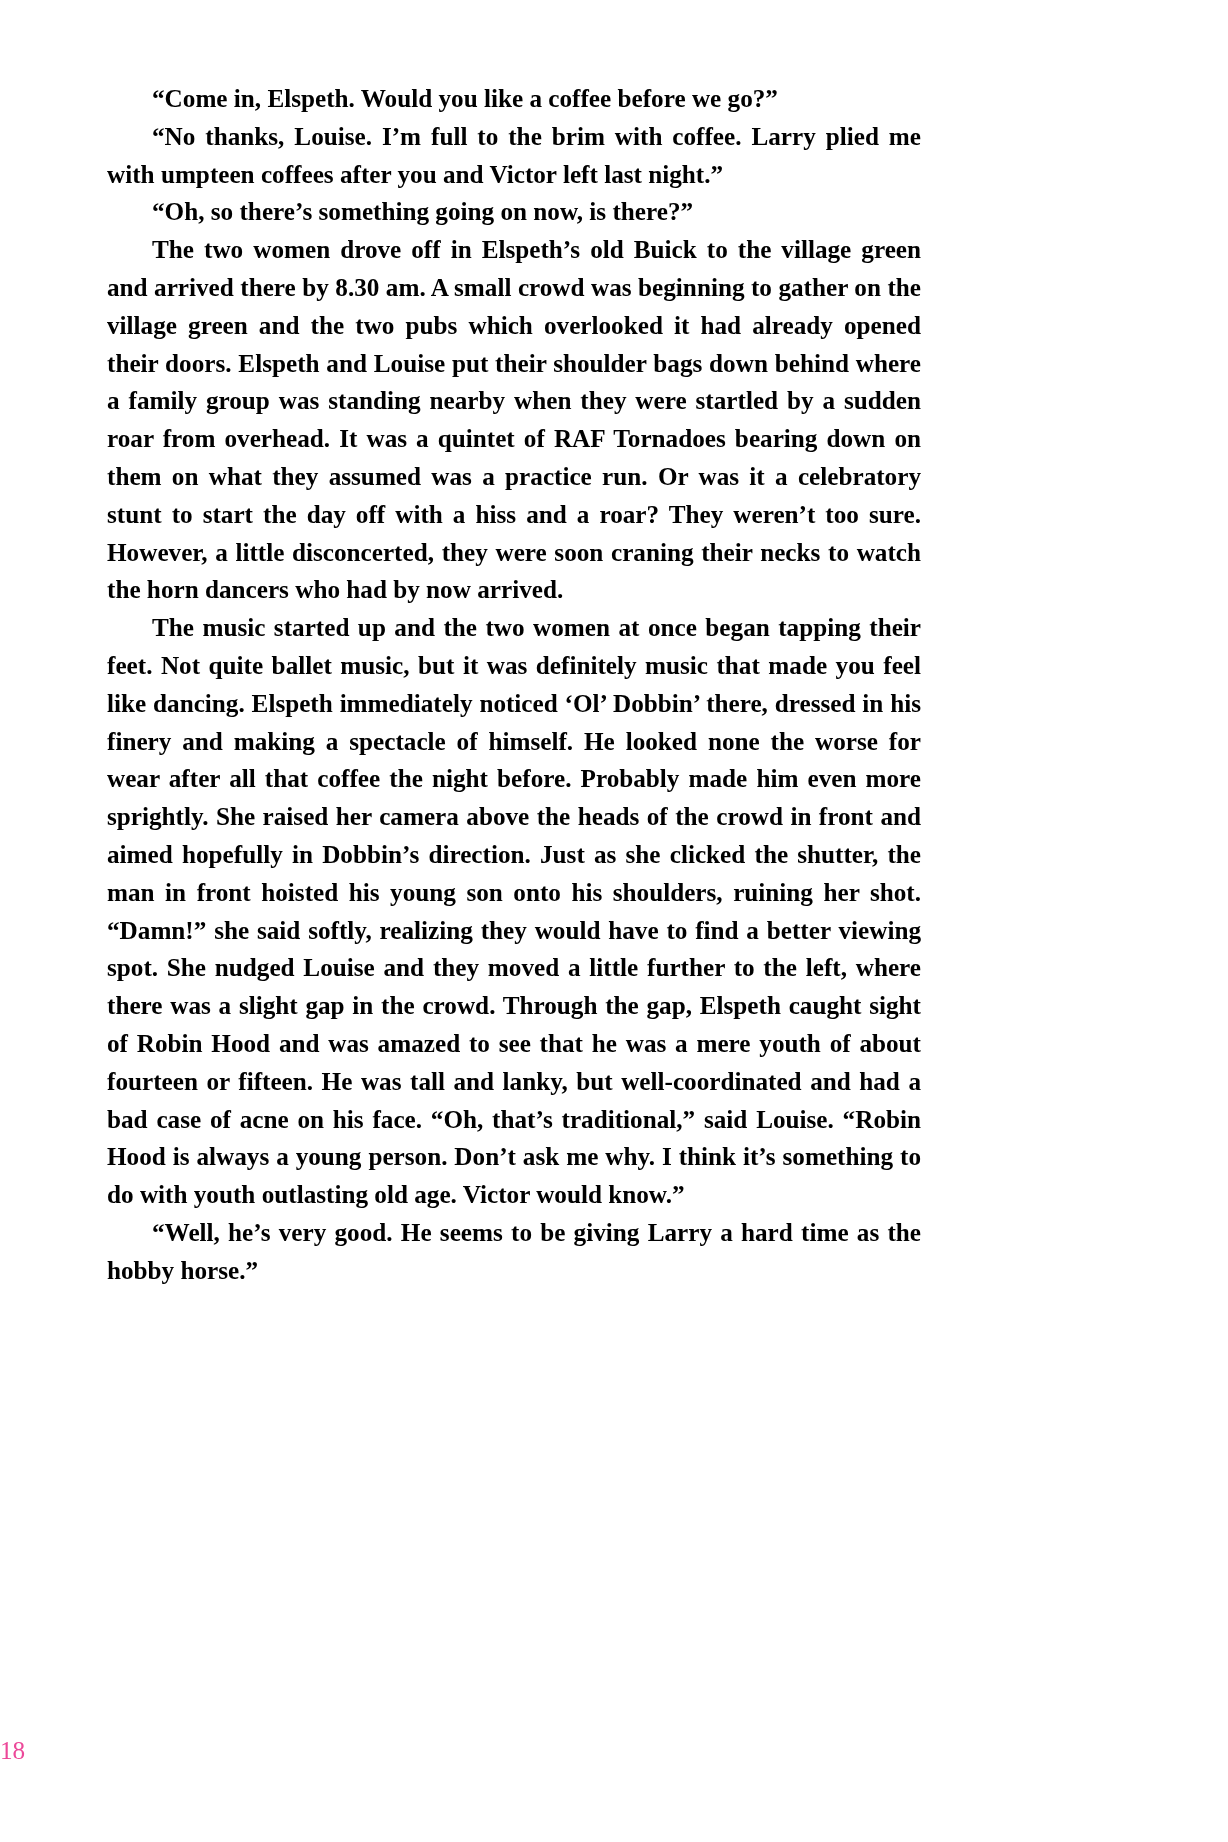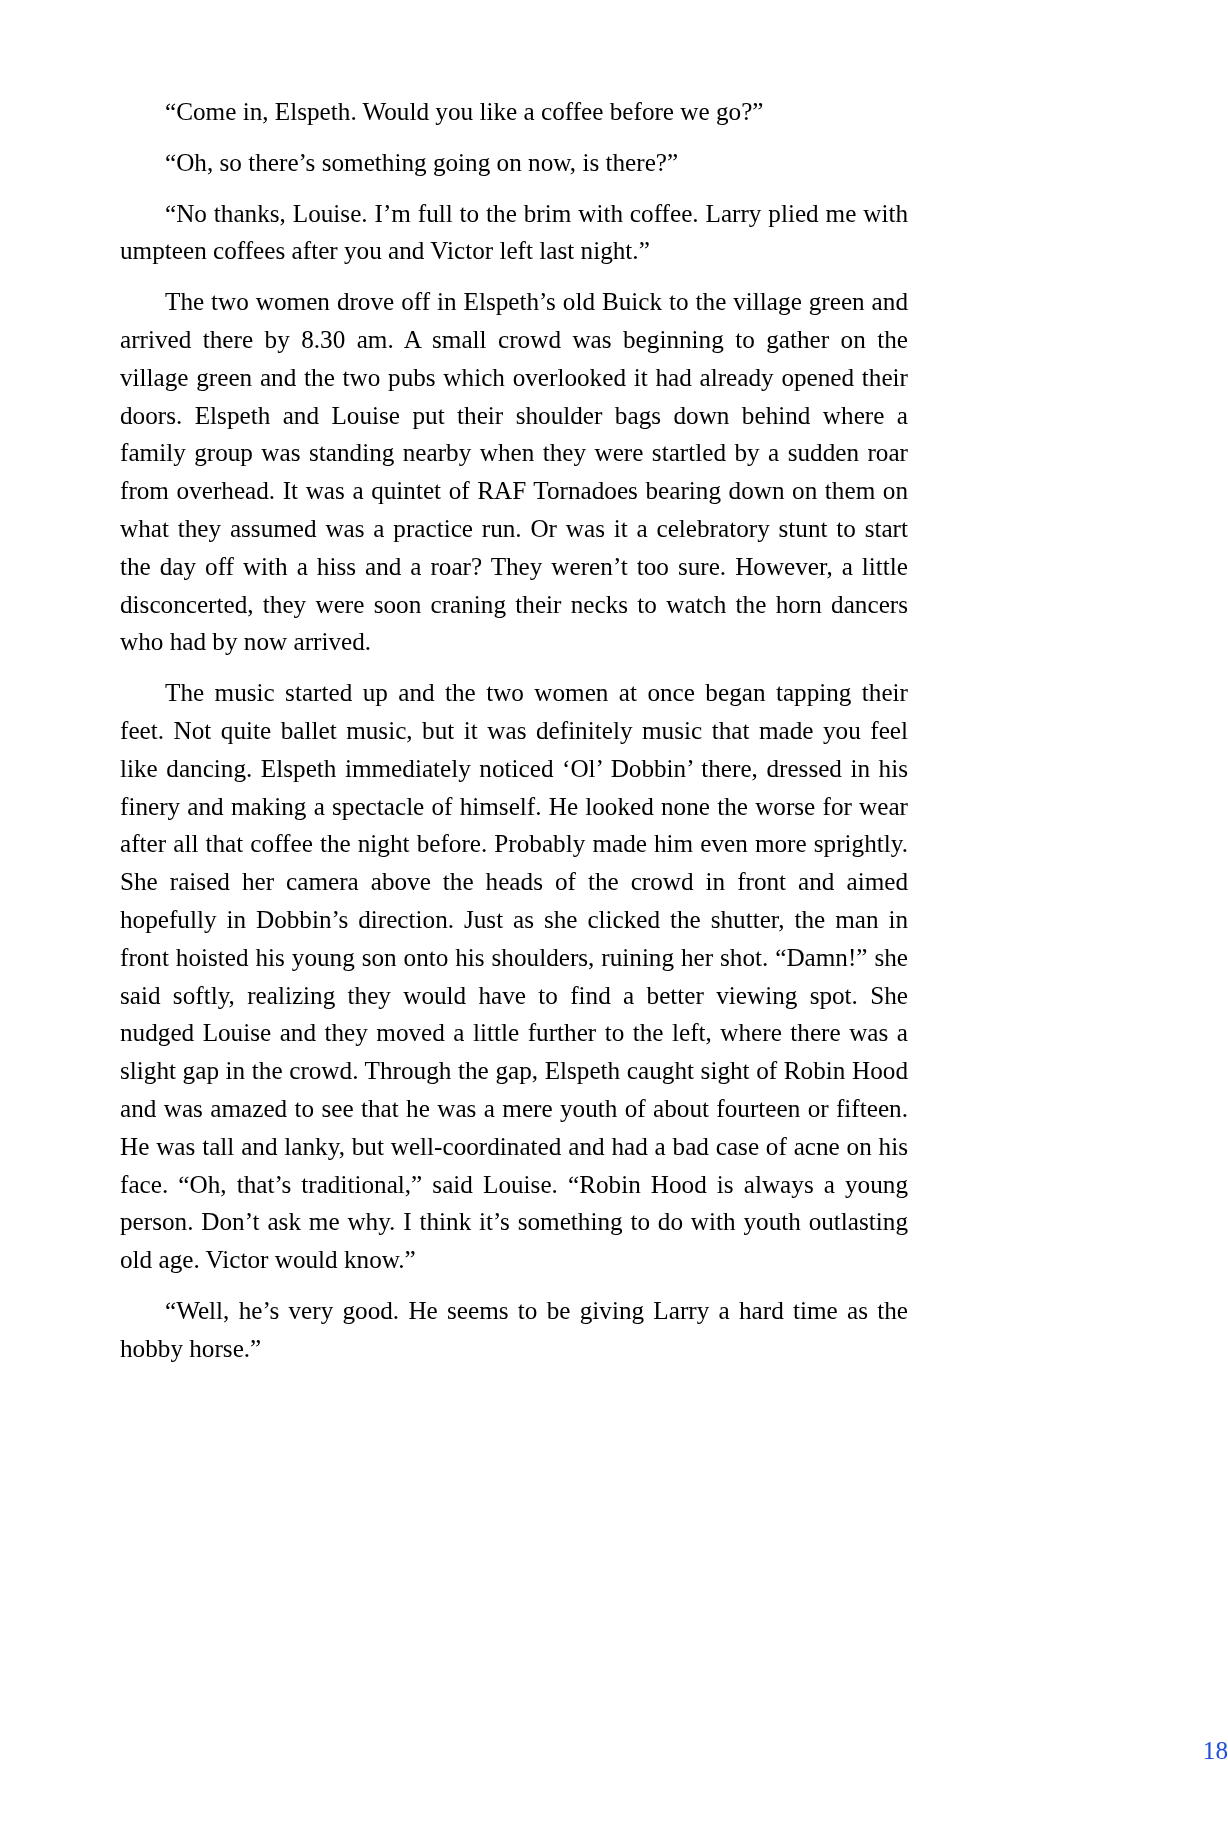--- a/index.html
+++ b/index.html
@@ -24,55 +24,56 @@
     background: #ffffff;
     overflow: hidden;
   }
   .text-block {
     position: absolute;
     left: 107px;
     top: 80px;
     width: 814px;
   }
   .para {
-    margin: 13px;
+    margin: 0;
     padding: 0;
     font-size: 25.2px;
     line-height: 37.8px;
     text-align: justify;
     text-justify: inter-word;
     text-indent: 45px;
     hyphens: none;
     -webkit-hyphens: none;
     word-spacing: 0px;
+    font-weight: bold;
   }
   .para:last-child {
     
   }
   .page-number {
     position: absolute;
     left: 0;
     top: 1736px;
     width: 1228px;
-    text-align: right;
+    text-align: left;
     font-size: 25.2px;
     line-height: 30px;
     font-family: "Liberation Serif", "DejaVu Serif", serif;
-    color: #1d4ed8;
+    color: #ec4899;
   }
 </style>
 </head>
 <body>
 
 <div class="page">
 
   <div class="text-block">
     <p class="para">“Come in, Elspeth. Would you like a coffee before we go?”</p>
+    <p class="para">“No thanks, Louise. I’m full to the brim with coffee. Larry plied me with umpteen coffees after you and Victor left last night.”</p>
     <p class="para">“Oh, so there’s something going on now, is there?”</p>
-    <p class="para">“No thanks, Louise. I’m full to the brim with coffee. Larry plied me with umpteen coffees after you and Victor left last night.”</p>
     <p class="para">The two women drove off in Elspeth’s old Buick to the village green and arrived there by 8.30 am. A small crowd was beginning to gather on the village green and the two pubs which overlooked it had already opened their doors. Elspeth and Louise put their shoulder bags down behind where a family group was standing nearby when they were startled by a sudden roar from overhead. It was a quintet of RAF Tornadoes bearing down on them on what they assumed was a practice run. Or was it a celebratory stunt to start the day off with a hiss and a roar? They weren’t too sure. However, a little disconcerted, they were soon craning their necks to watch the horn dancers who had by now arrived.</p>
     <p class="para">The music started up and the two women at once began tapping their feet. Not quite ballet music, but it was definitely music that made you feel like dancing. Elspeth immediately noticed ‘Ol’ Dobbin’ there, dressed in his finery and making a spectacle of himself. He looked none the worse for wear after all that coffee the night before. Probably made him even more sprightly. She raised her camera above the heads of the crowd in front and aimed hopefully in Dobbin’s direction. Just as she clicked the shutter, the man in front hoisted his young son onto his shoulders, ruining her shot. “Damn!” she said softly, realizing they would have to find a better viewing spot. She nudged Louise and they moved a little further to the left, where there was a slight gap in the crowd. Through the gap, Elspeth caught sight of Robin Hood and was amazed to see that he was a mere youth of about fourteen or fifteen. He was tall and lanky, but well-coordinated and had a bad case of acne on his face. “Oh, that’s traditional,” said Louise. “Robin Hood is always a young person. Don’t ask me why. I think it’s something to do with youth outlasting old age. Victor would know.”</p>
     <p class="para">“Well, he’s very good. He seems to be giving Larry a hard time as the hobby horse.”</p>
   </div>
 
   <div class="page-number">18</div>
 
 </div>
 
 </body></html>

